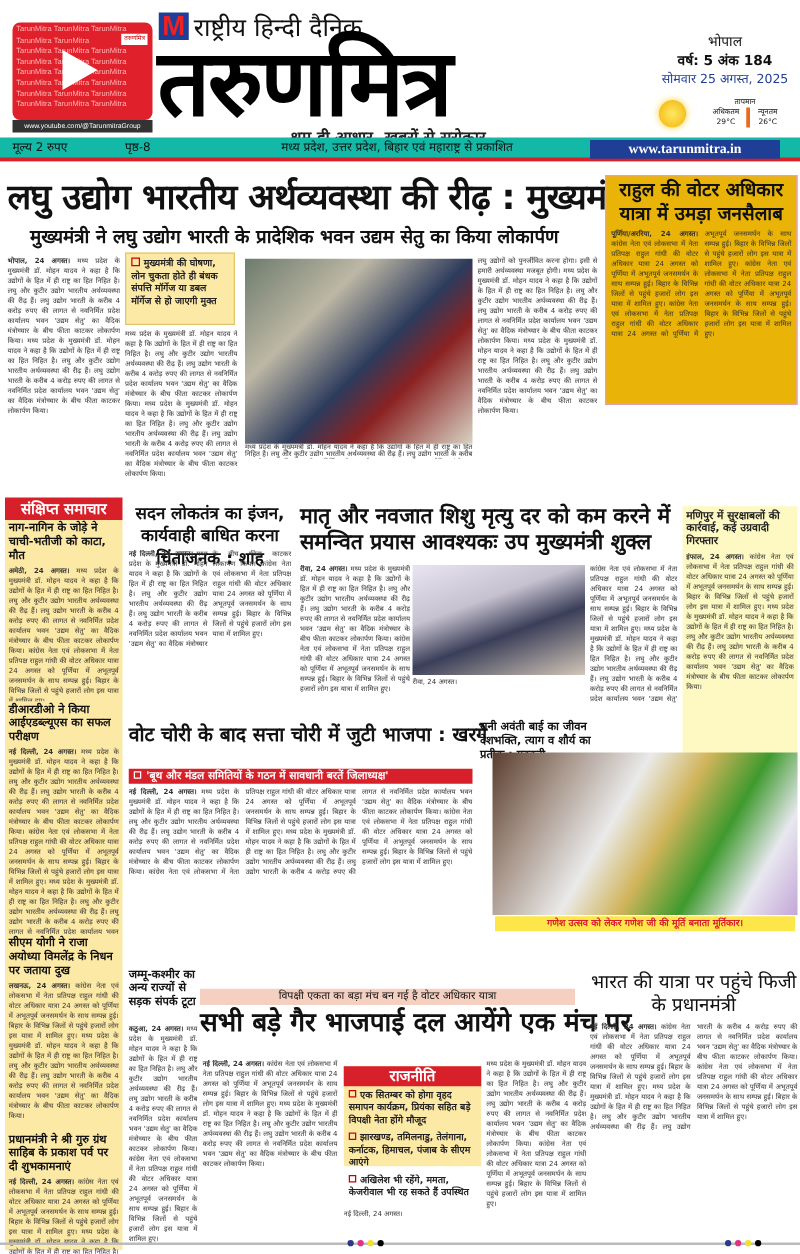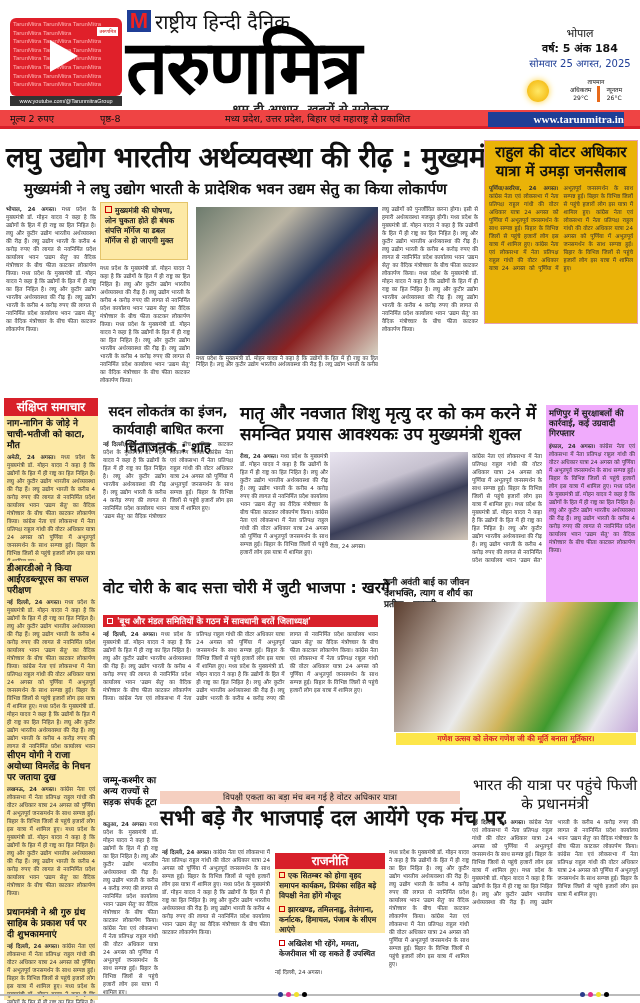--- a/index.html
+++ b/index.html
@@ -11,39 +11,39 @@
 .ytlink{left:10px;top:96px;width:112px;height:10px;background:#333;color:#fff;font-size:5.5px;line-height:10px;text-align:center;font-family:"Liberation Sans",sans-serif}
 .logo-m{left:127px;top:10px;width:24px;height:22px;background:#1f3e96;color:#e22;font-weight:bold;font-size:22px;line-height:22px;text-align:center;font-family:"Liberation Sans",sans-serif}
 .kicker{left:155px;top:8px;font-size:20px;font-weight:normal;color:#111}
 .mast{left:126px;top:28px;font-size:74px;font-weight:900;letter-spacing:-2px;line-height:78px;color:#000}
 .motto{left:232px;top:100px;font-size:13px;font-weight:bold;color:#222}
 .edition{left:520px;top:26px;width:120px;text-align:center;font-size:11px;line-height:15px}
 .edition .date{color:#1f3e96;font-size:10px}
 .sun{left:527px;top:80px;width:22px;height:22px;border-radius:50%;background:radial-gradient(#ffe866,#f2b000);box-shadow:0 0 6px #ffd23a}
 .temp{left:555px;top:78px;width:82px;font-size:6px;text-align:center;line-height:8px}
 .temp .bar{display:inline-block;width:3px;height:16px;background:#e86a1a;vertical-align:middle;margin:0 6px}
-.strip{left:0;top:110px;width:640px;height:19px;background:#ef4444;border-bottom:3px solid #d8202a;font-size:9.5px;line-height:18px}
+.strip{left:0;top:110px;width:640px;height:19px;background:#14b8a6;border-bottom:3px solid #d8202a;font-size:9.5px;line-height:18px}
 .strip span{position:absolute}
-.site{left:488px;top:112px;width:136px;height:15px;background:#1f3e96;color:#fff;font-weight:bold;font-size:11px;line-height:15px;text-align:right;font-family:"Liberation Serif",serif}
+.site{left:472px;top:112px;width:152px;height:15px;background:#1f3e96;color:#fff;font-weight:bold;font-size:11px;line-height:15px;text-align:center;font-family:"Liberation Serif",serif}
 .h1{left:6px;top:140px;width:470px;font-size:28px;font-weight:bold;line-height:36px;letter-spacing:-0.5px;white-space:nowrap}
 .h1sub{left:24px;top:178px;width:470px;font-size:15px;font-weight:bold;line-height:22px;white-space:nowrap}
 .body{font-size:5.6px;line-height:8px;color:#333;text-align:justify;overflow:hidden}
 .box-sm{left:100px;top:202px;width:88px;height:58px;background:#fde9a6;border:1px solid #e4c46a;font-size:7.5px;line-height:10px;padding:3px 4px;font-weight:bold;color:#222}
 .box-sm .b{display:inline-block;width:7px;height:7px;border:1px solid #c00;margin-right:3px}
 .photo1{left:196px;top:207px;width:182px;height:148px;background:linear-gradient(135deg,#6d7b6d 0%,#bdb7a5 30%,#2d3b5c 55%,#8a2222 70%,#d8d2c3 100%)}
 .photo1cap{left:196px;top:355px;width:182px;height:12px;font-size:5.5px;line-height:6px;color:#333}
 .rbox{left:484px;top:140px;width:154px;height:184px;border:1px solid #e5a0b4;background:#eab308}
 .rbox .t{font-size:15px;line-height:19px;text-align:center;font-weight:bold;padding-top:2px}
 .samachar{left:4px;top:398px;width:94px;height:18px;background:#d8202a;color:#fff;font-weight:bold;font-size:12px;line-height:18px;text-align:center}
 .leftcol{left:4px;top:416px;width:94px;height:584px;background:#fde9a6}
 .lh{font-size:9px;line-height:11px;font-weight:bold;color:#111;padding:2px 3px}
 .h2{font-weight:bold;color:#111;line-height:1.2}
 .redbar{left:103px;top:615px;width:275px;height:12px;background:#d8202a;color:#fff;font-size:8.5px;line-height:12px;padding-left:4px;font-weight:bold}
 .redbar .b{display:inline-block;width:6px;height:6px;border:1px solid #fff;margin-right:4px}
-.manipur{left:546px;top:405px;width:92px;height:215px;background:#f0abfc}
+.manipur{left:546px;top:405px;width:92px;height:215px;background:#fef9c3}
 .ganesh{left:394px;top:602px;width:244px;height:130px;background:linear-gradient(120deg,#5a3d2e 0%,#a8978c 20%,#eaeaea 40%,#d0b45a 55%,#3f9a2e 70%,#e8e8ef 85%,#c4a6d8 100%)}
 .gcap{left:396px;top:733px;width:240px;height:12px;background:#fde64a;color:#d8202a;font-size:7.5px;line-height:12px;text-align:center;font-weight:bold}
 .pinkbar{left:160px;top:791px;width:300px;height:13px;background:#f5cfc0;font-size:8.5px;line-height:13px;text-align:center}
 .bigh{left:160px;top:805px;width:310px;font-size:21px;line-height:26px;font-weight:bold;white-space:nowrap}
 .rajniti{left:275px;top:853px;width:110px;height:80px;background:#fde9a6}
 .rajniti .hd{background:#d8202a;color:#fff;text-align:center;font-weight:bold;font-size:12px;line-height:16px}
 .rajniti .it{font-size:7.5px;line-height:10px;padding:2px 4px;font-weight:bold;color:#222}
 .rajniti .b{display:inline-block;width:6px;height:6px;border:1px solid #c00;margin-right:3px}
 .fiji{left:472px;top:776px;width:166px;font-size:15px;line-height:19px;text-align:center}
 .dots{left:0;top:992px;width:640px;height:6px}

